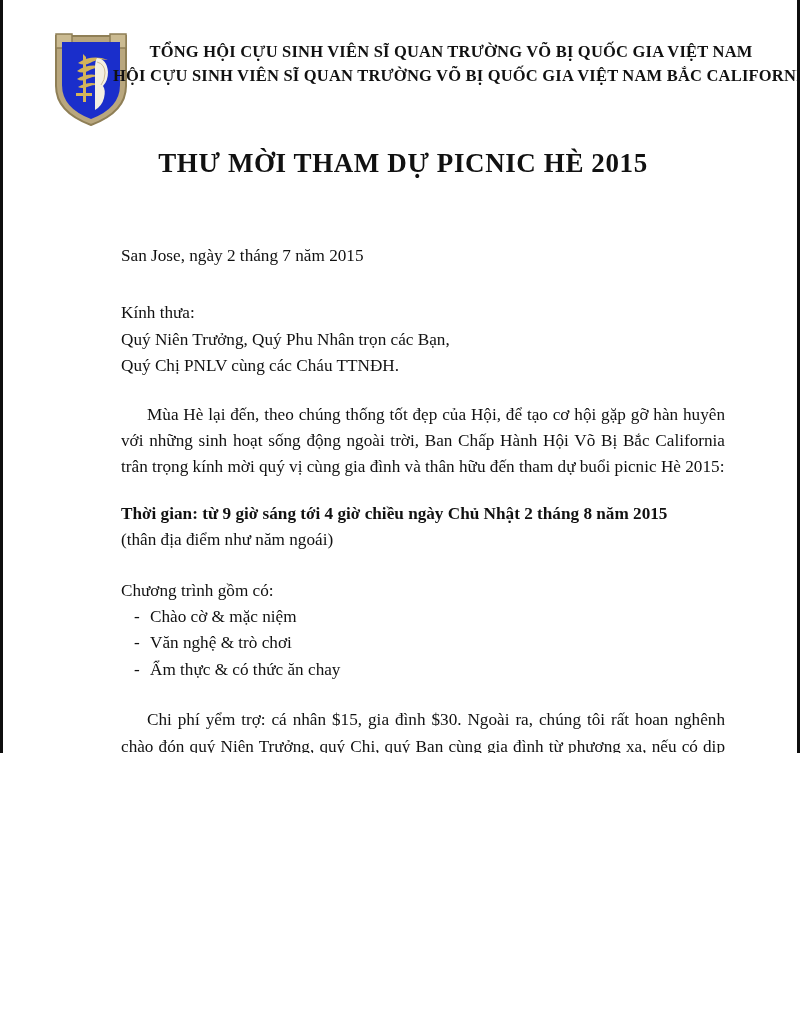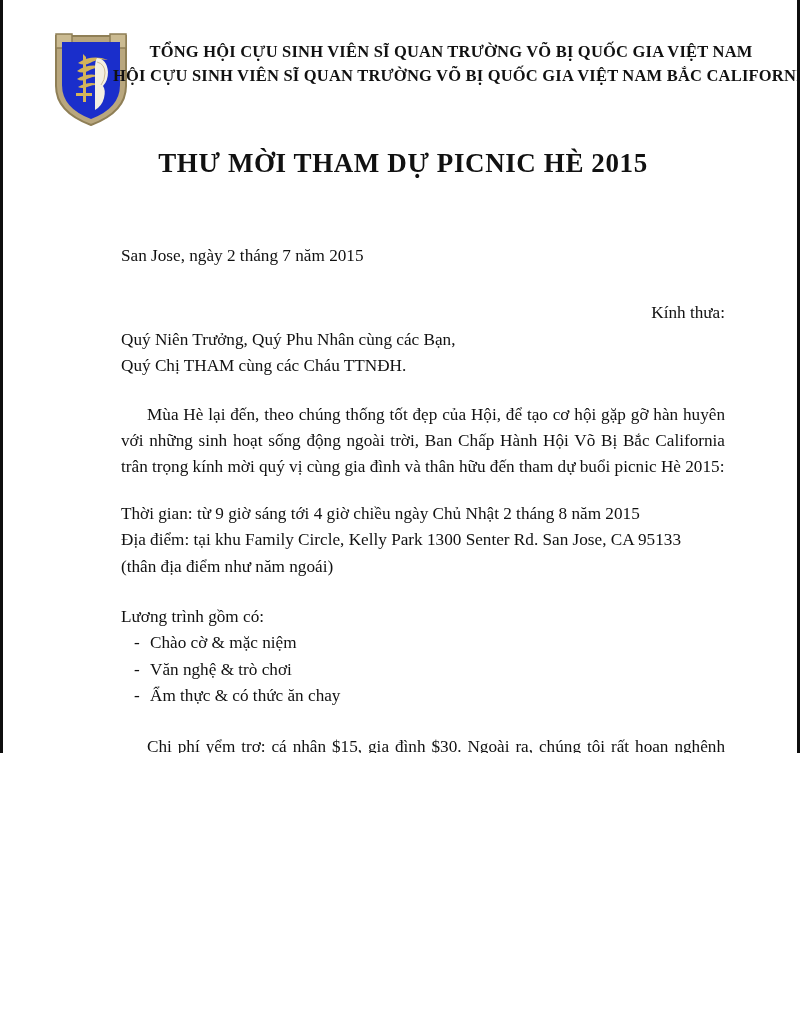--- a/index.html
+++ b/index.html
@@ -76,36 +76,36 @@
   
   .body-block {
     position: absolute;
     left: 118px;
     top: 243px;
     width: 604px;
     font-size: 17.2px;
     line-height: 26.4px;
   }
   .dateline { margin: 0 0 31px 0; }
-  .salut-intro { margin: 0; text-align: right; }
+  .salut-intro { margin: 0; }
   .salut-1 { margin: 0; }
   .salut-2 { margin: 0 0 22px 0; }
 
   p.para {
     margin: 0 0 20px 0;
     text-indent: 26px;
     text-align: left;
   }
   p.para.justified {
     text-align: justify;
     text-align-last: left;
   }
 
   .detail-bold {
-    font-weight: normal;
+    font-weight: bold;
     margin: 0;
   }
   .detail-note {
     margin: 0 0 24px 0;
   }
 
   .prog-head { margin: 0; }
   ul.program {
     list-style: none;
     margin: 0 0 24px 0;
@@ -190,30 +190,29 @@
     </div>
   </div>
 
   <div class="doc-title">THƯ MỜI THAM DỰ PICNIC HÈ 2015</div>
 
   <div class="body-block">
 
     <div class="dateline">San Jose, ngày 2 tháng 7 năm 2015</div>
 
     <div class="salut-intro">Kính thưa:</div>
-    <div class="salut-1">Quý Niên Trưởng, Quý Phu Nhân cùng các Bạn,</div>
-    <div class="salut-2">Quý Chị THAM cùng các Cháu TTNĐH.</div>
+    <div class="salut-1">Quý Niên Trưởng, Quý Phu Nhân trọn các Bạn,</div>
+    <div class="salut-2">Quý Chị PNLV cùng các Cháu TTNĐH.</div>
 
     <p class="para justified">Mùa Hè lại đến, theo chúng thống tốt đẹp của Hội, để tạo cơ hội gặp gỡ hàn huyên với những sinh hoạt sống động ngoài trời, Ban Chấp Hành Hội Võ Bị Bắc California trân trọng kính mời quý vị cùng gia đình và thân hữu đến tham dự buổi picnic Hè 2015:</p>
 
     <div class="detail-bold">Thời gian: từ 9 giờ sáng tới 4 giờ chiều ngày Chủ Nhật 2 tháng 8 năm 2015</div>
-    <div class="detail-bold">Địa điểm: tại khu Family Circle, Kelly Park 1300 Senter Rd.  San Jose, CA 95133</div>
     <div class="detail-note">(thân địa điểm như năm ngoái)</div>
 
-    <div class="prog-head">Lương trình gồm có:</div>
+    <div class="prog-head">Chương trình gồm có:</div>
     <ul class="program">
       <li><span class="dash">-</span><span>Chào cờ &amp; mặc niệm</span></li>
       <li><span class="dash">-</span><span>Văn nghệ &amp; trò chơi</span></li>
       <li><span class="dash">-</span><span>Ẩm thực &amp; có thức ăn chay</span></li>
     </ul>
 
     <p class="para justified">Chi phí yểm trợ: cá nhân $15, gia đình $30. Ngoài ra, chúng tôi rất hoan nghênh chào đón quý Niên Trưởng, quý Chị, quý Bạn cùng gia đình từ phương xa, nếu có dịp đến San Jose, xin mời cùng đến tham dự với chúng tôi.</p>
 
     <p class="para justified">Xin quý Niên Trưởng, quý bạn cùng gia đình chuẩn bị sắp xếp thời giờ tham dự đông đủ ngõ hầu chúng ta có một ngày vui Mùa Hè trọn vẹn và nhớ mãi sau nầy.</p>
   </div>

